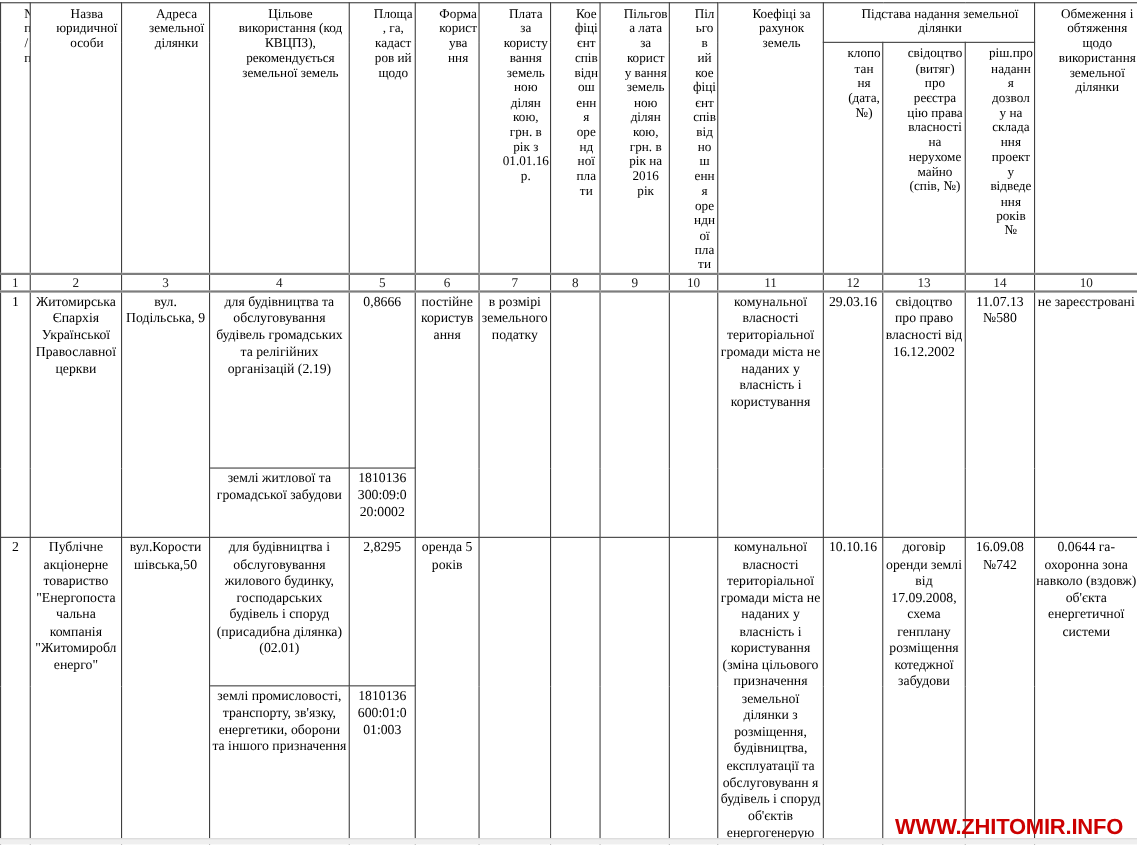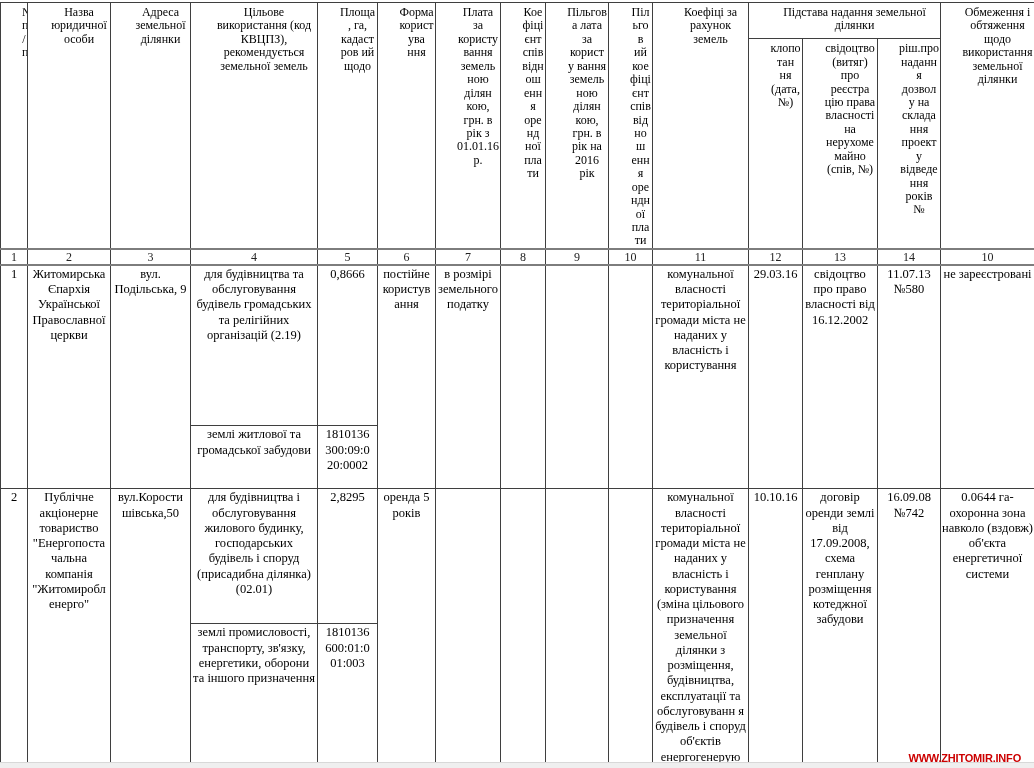--- a/index.html
+++ b/index.html
@@ -63,21 +63,21 @@
     position:absolute;left:0;bottom:0;
     width:1034px;height:6px;
     background:var(--strip_bg);
     border-top:1px solid #d8d8d8;
   }
   .watermark{
     position:absolute;
     right:13px;bottom:4px;
     font-family:"Liberation Sans","DejaVu Sans",sans-serif;
     font-weight:bold;
-    font-size:11px;
+    font-size:20px;
     letter-spacing:-0.2px;
     color:var(--watermark);
     z-index:5;
     white-space:nowrap;
   }
 </style>
 </head>
 <body>
 
 <div class="page">

